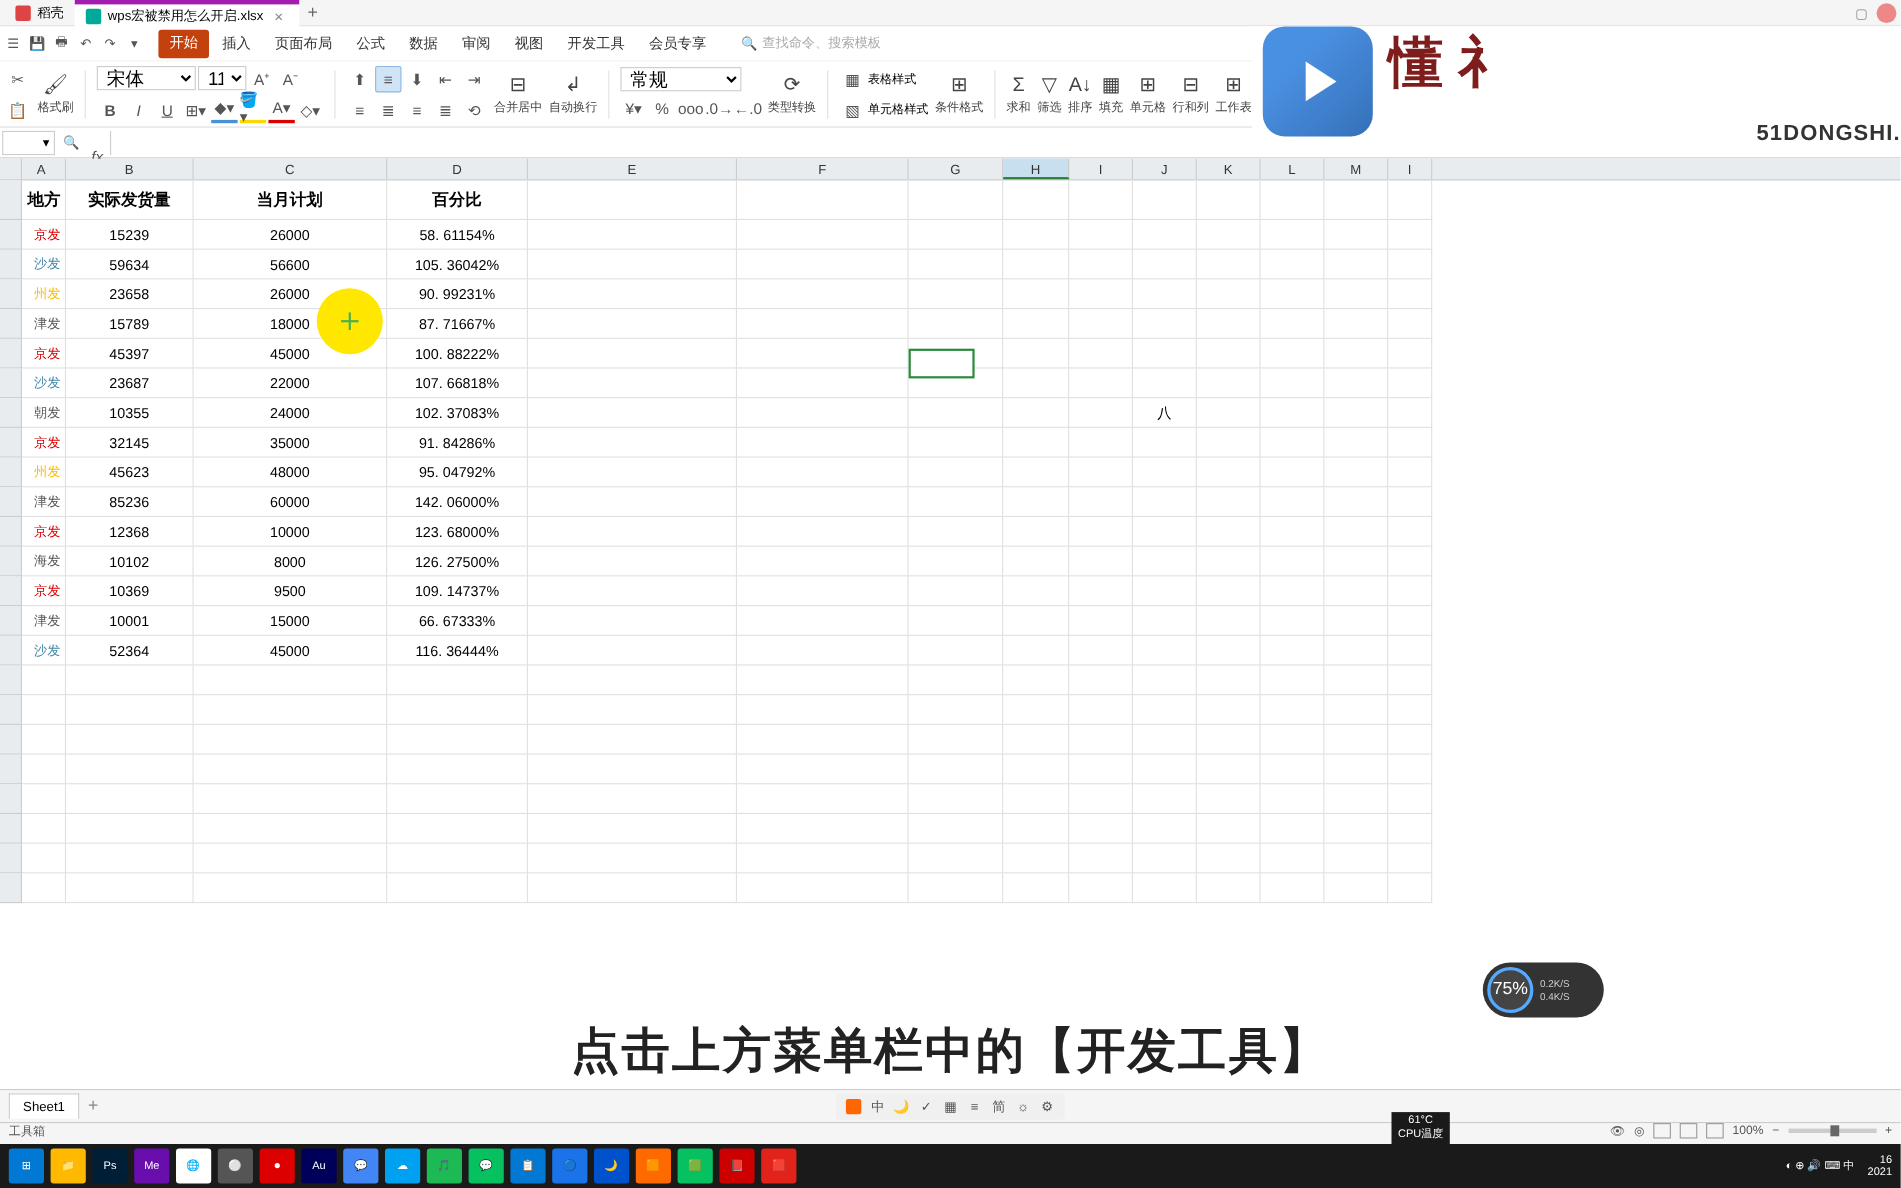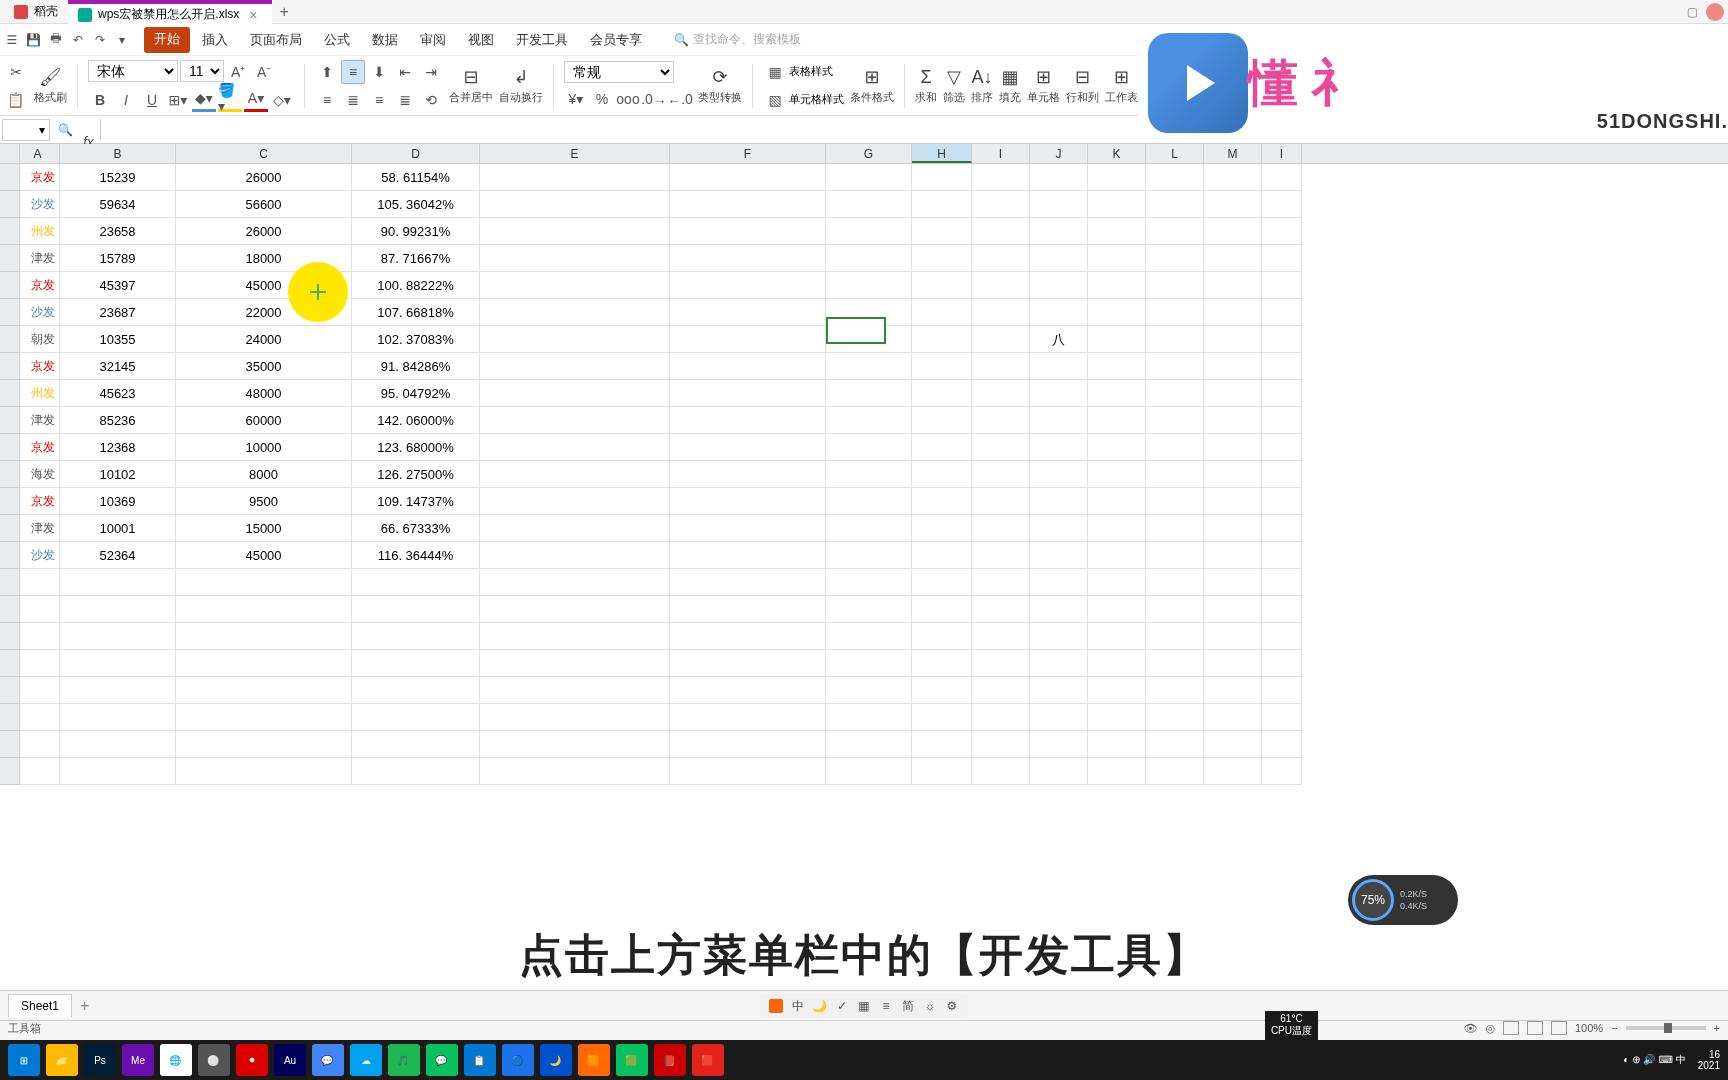--- a/index.html
+++ b/index.html
@@ -20,21 +20,21 @@
 .menubar { height: 32px; background: #fff; display: flex; align-items: center; padding: 0 2px; border-bottom: 1px solid #eee; gap: 2px; }
 .menubar .small-btn { width: 20px; height: 20px; display: flex; align-items: center; justify-content: center; color: #555; }
 .menubar .tab { padding: 4px 10px; font-size: 13px; color: #333; }
 .menubar .tab.active { background: #c2410c; color: #fff; border-radius: 3px; padding: 3px 10px; }
 .menubar .search { display: flex; align-items: center; gap: 4px; color: #aaa; margin-left: 20px; font-size: 12px; }
 
 
 .toolbar { height: 60px; background: #fff; display: flex; align-items: center; padding: 2px 4px; border-bottom: 1px solid #ddd; gap: 6px; }
 .toolbar .btn-icon { width: 24px; height: 24px; display: flex; align-items: center; justify-content: center; color: #555; font-size: 14px; }
 .toolbar .divider { width: 1px; height: 44px; background: #e0e0e0; margin: 0 4px; }
-.toolbar select, .toolbar .selectbox { height: 22px; font-size: 14px; border: 1px solid #ccc; padding: 0 4px; background: #fff; }
+.toolbar select, .toolbar .selectbox { height: 22px; font-size: 17px; border: 1px solid #ccc; padding: 0 4px; background: #fff; }
 .toolbar .row { display: flex; gap: 2px; }
 .toolbar .vgroup { display: flex; flex-direction: column; gap: 4px; }
 .toolbar .biggroup { display: flex; flex-direction: column; align-items: center; gap: 2px; }
 .toolbar .biggroup .top { font-size: 18px; color: #444; }
 .toolbar .biggroup .bot { font-size: 11px; color: #444; white-space: nowrap; }
 .align-active { background: #d0e4f5; border: 1px solid #8ab8e0; border-radius: 2px; }
 
 
 .formulabar { height: 28px; display: flex; align-items: center; border-bottom: 1px solid #ccc; padding: 0 2px; }
 .formulabar .namebox { width: 48px; height: 22px; border: 1px solid #ccc; margin-right: 4px; display: flex; align-items: center; justify-content: flex-end; padding-right: 4px; }
@@ -86,29 +86,29 @@
 .statusbar .viewbtn { width: 16px; height: 14px; border: 1px solid #999; }
 .statusbar .slider { width: 80px; height: 4px; background: #ccc; position: relative; }
 .statusbar .slider .thumb { width: 8px; height: 10px; background: #666; position: absolute; top: -3px; left: 38px; }
 
 
 .taskbar { height: 40px; background: #1a1a1a; display: flex; align-items: center; padding: 0 8px; gap: 6px; }
 .taskbar .tb-item { width: 32px; height: 32px; border-radius: 3px; display: flex; align-items: center; justify-content: center; font-size: 10px; color: #fff; }
 .taskbar .tb-right { margin-left: auto; display: flex; align-items: center; gap: 12px; color: #fff; font-size: 10px; }
 
 
-.logo-overlay { position: absolute; right: 0; top: 24px; width: 590px; height: 118px; background: #fff; display: flex; align-items: center; padding-left: 10px; font-size: 50px; font-weight: bold; color: #ec4899; z-index: 200; }
+.logo-overlay { position: absolute; right: 0; top: 24px; width: 590px; height: 118px; background: #fff; display: flex; gap: 14px; padding-left: 10px; font-size: 50px; font-weight: bold; color: #7f1d1d; z-index: 200; }
 .logo-overlay .play-icon { width: 100px; height: 100px; border-radius: 20px; background: linear-gradient(135deg, #4a90e2 30%, #3570b8 100%); display: flex; align-items: center; justify-content: center; }
 .logo-overlay .play-icon::after { content: ''; border-left: 28px solid #fff; border-top: 18px solid transparent; border-bottom: 18px solid transparent; margin-left: 6px; }
 .logo-sub { position: absolute; right: 0; top: 110px; font-size: 20px; color: #333; z-index: 201; font-weight: bold; letter-spacing: 1px; }
 
 .subtitle { position: absolute; left: 50%; transform: translateX(-50%); bottom: 95px; font-size: 44px; color: #222; font-weight: bold; -webkit-text-stroke: 6px #fff; paint-order: stroke fill; letter-spacing: 2px; z-index: 100; white-space: nowrap; }
 
 .floating-widget { position: absolute; right: 270px; bottom: 155px; width: 110px; height: 50px; background: #333; border-radius: 25px; display: flex; align-items: center; padding: 4px; z-index: 90; }
-.floating-widget .circle { width: 42px; height: 42px; border-radius: 50%; background: #444; border: 3px solid #5af; display: flex; align-items: center; justify-content: center; color: #fff; font-size: 12px; }
+.floating-widget .circle { width: 42px; height: 42px; border-radius: 50%; background: #444; border: 3px solid #5af; display: flex; align-items: center; justify-content: center; color: #fff; font-size: 16px; }
 .floating-widget .stats { margin-left: 6px; color: #ccc; font-size: 9px; line-height: 12px; }
 
 .mini-toolbar { position: absolute; left: 50%; transform: translateX(-50%); bottom: 62px; display: flex; gap: 6px; background: rgba(240,240,240,0.9); padding: 4px 8px; border-radius: 4px; z-index: 80; }
 .mini-toolbar .mt-icon { width: 16px; height: 16px; display: flex; align-items: center; justify-content: center; font-size: 12px; color: #555; }
 
 .cpu-widget { position: absolute; right: 410px; bottom: 40px; color: #fff; font-size: 10px; text-align: center; z-index: 95; background: #1a1a1a; padding: 2px 6px; }
 
 .orange-sq { background: #f60; width: 14px; height: 14px; border-radius: 2px; }
 </style>
 </head>
@@ -304,20 +304,37 @@
         <div class="ch col-H selected">H</div>
         <div class="ch col-I">I</div>
         <div class="ch col-J">J</div>
         <div class="ch col-K">K</div>
         <div class="ch col-L">L</div>
         <div class="ch col-M">M</div>
         <div class="ch col-Rest">I</div>
       </div>
   </div>
   <div id="grid-rows">
+      <div class="row headerrow">
+        <div class="rowhead" style="height:36px;line-height:36px"></div>
+        <div class="cell col-A">地方</div>
+        <div class="cell col-B">实际发货量</div>
+        <div class="cell col-C">当月计划</div>
+        <div class="cell col-D">百分比</div>
+        <div class="cell col-E"></div>
+        <div class="cell col-F"></div>
+        <div class="cell col-G"></div>
+        <div class="cell col-H"></div>
+        <div class="cell col-I"></div>
+        <div class="cell col-J"></div>
+        <div class="cell col-K"></div>
+        <div class="cell col-L"></div>
+        <div class="cell col-M"></div>
+        <div class="cell col-Rest"></div>
+      </div>
       <div class="row">
         <div class="rowhead"></div>
         <div class="cell col-A" style="color: rgb(221, 0, 0); font-size: 12px;">京发货</div>
         <div class="cell col-B">15239</div>
         <div class="cell col-C">26000</div>
         <div class="cell col-D">58. 61154%</div>
         <div class="cell col-E"></div>
         <div class="cell col-F"></div>
         <div class="cell col-G"></div>
         <div class="cell col-H"></div>

